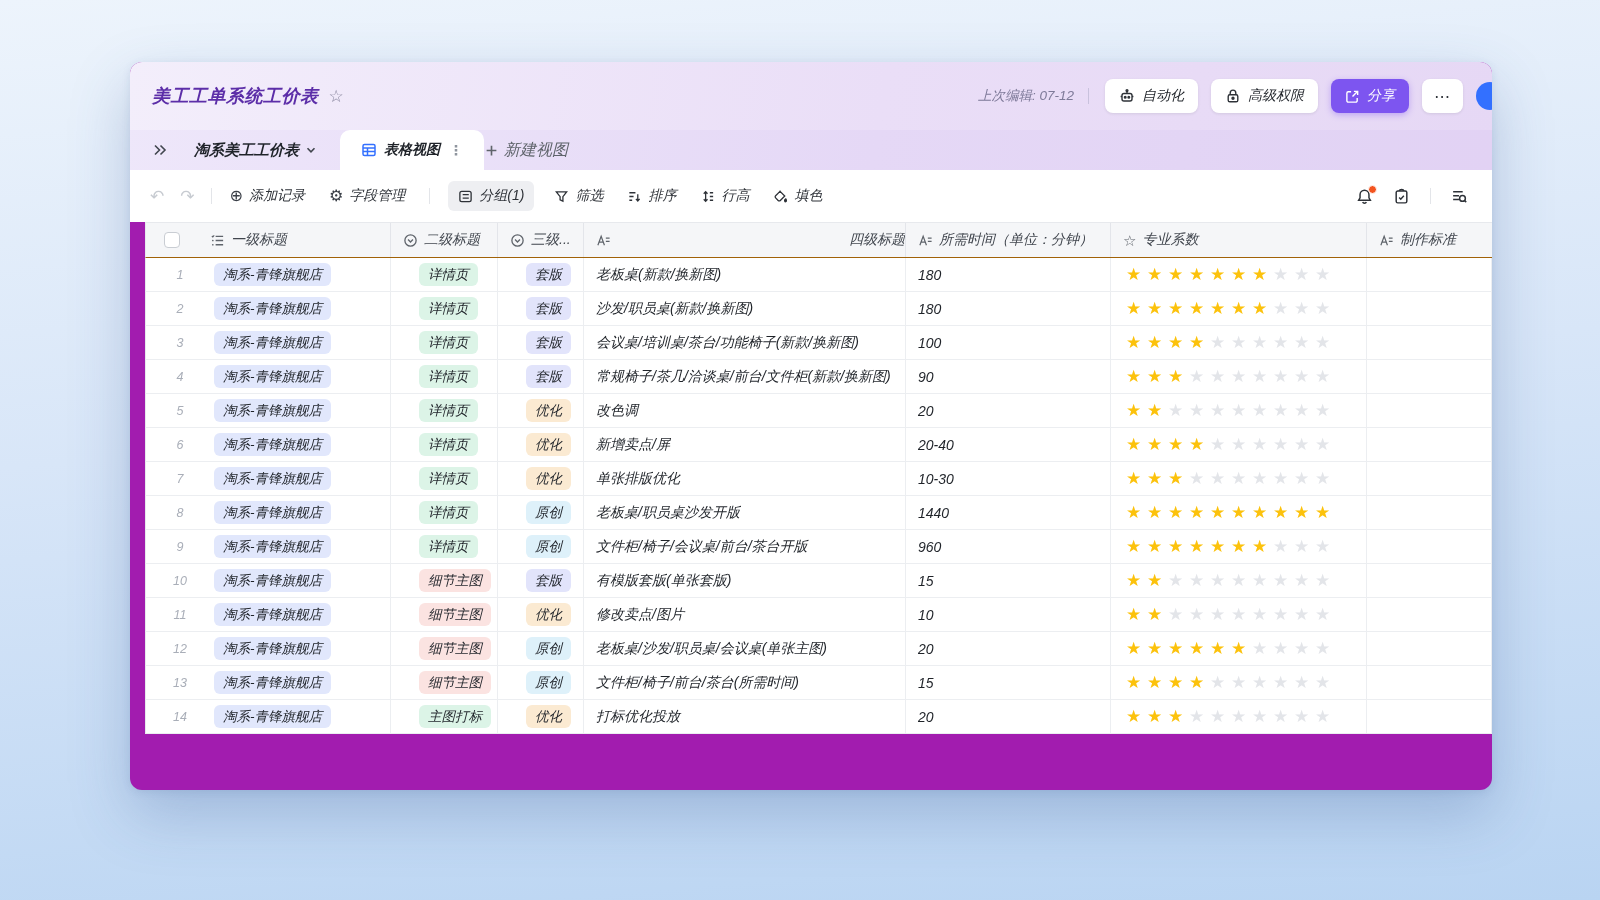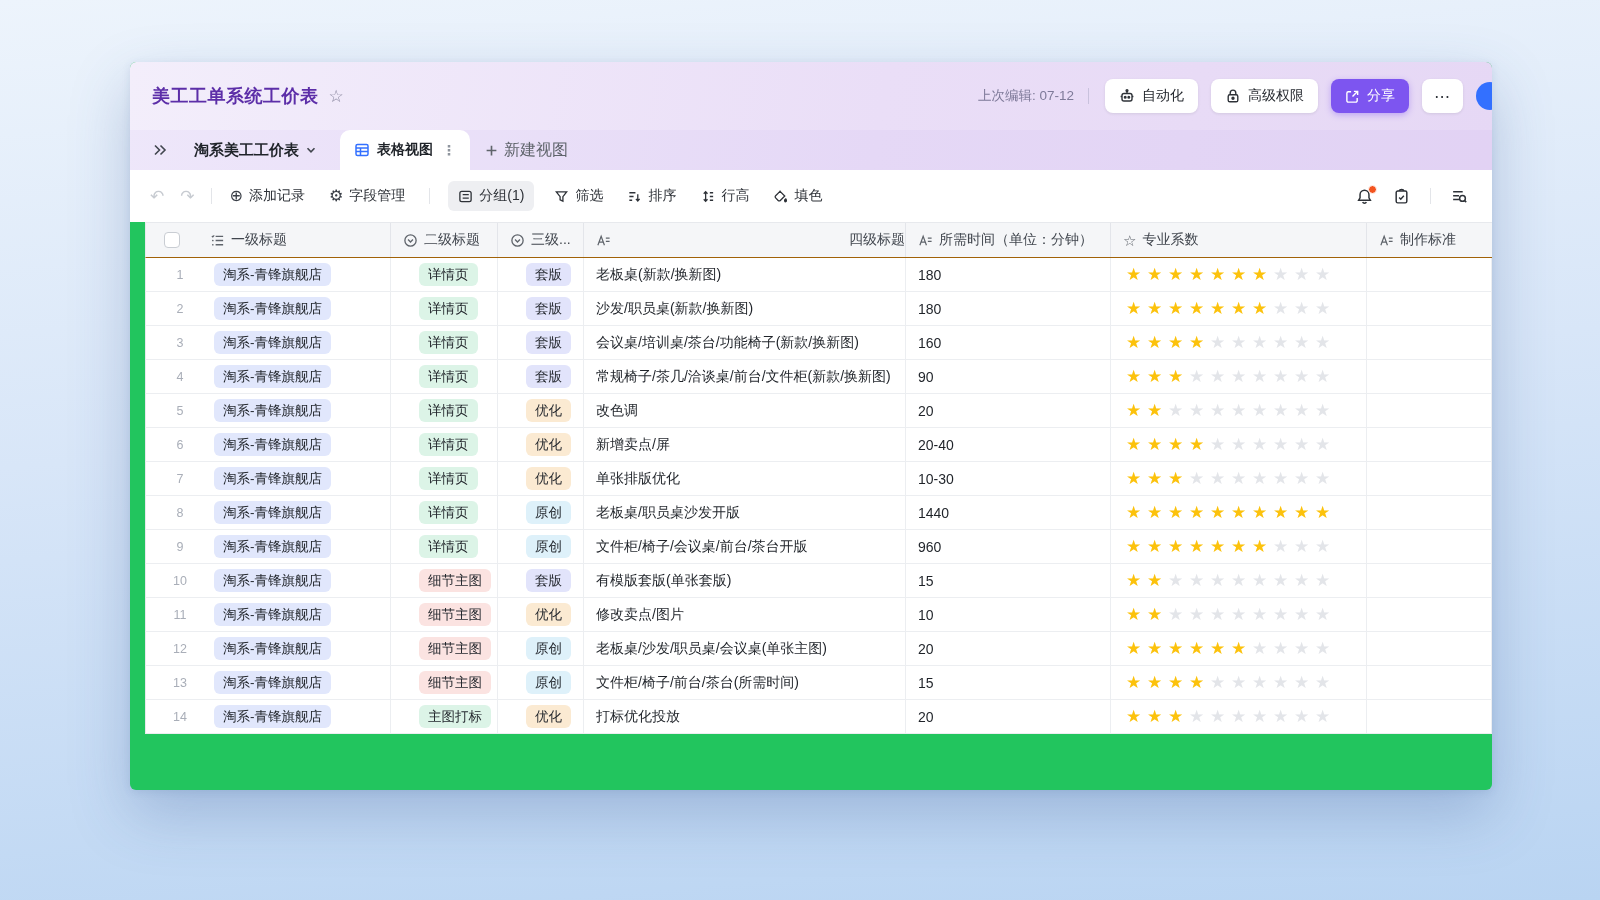--- a/index.html
+++ b/index.html
@@ -4,22 +4,23 @@
 <style>
   * { margin:0; padding:0; box-sizing:border-box; }
   html,body { width:1600px; height:900px; overflow:hidden; }
   body {
     font-family:"Liberation Sans","DejaVu Sans",sans-serif;
     background:linear-gradient(175deg,#edf4fc 0%,#d8e6f8 45%,#b9d4f2 100%);
     position:relative; color:#1f2329;
   }
   .window {
     position:absolute; left:130px; top:62px; width:1362px; height:728px;
-    border-radius:6px; overflow:hidden; background:#22c55e;
+    border-radius:12px; overflow:hidden; background:#a21caf;
     box-shadow:0 24px 60px rgba(56,88,150,.28), 0 2px 8px rgba(56,88,150,.12);
+    font-style:italic;
   }
   
   .head {
     position:absolute; left:0; top:0; right:0; height:108px;
     background:linear-gradient(100deg,#f3eefb 0%,#eadef7 55%,#e6d8f5 100%);
   }
   .titlerow { position:absolute; left:0; top:0; right:0; height:68px; display:flex; align-items:center; padding:0 0 0 22px; }
   .title { font-size:18px; font-weight:bold; color:#5c2ea8; letter-spacing:.5px; }
   .title-star { font-size:17px; color:#8a87a0; margin-left:10px; }
   .head-right { position:absolute; right:0; top:17px; height:34px; display:flex; align-items:center; }
@@ -34,21 +35,21 @@
   .hbtn.more { padding:0 12px; font-size:16px; letter-spacing:1px; color:#2e3238; }
   .avatar {
     width:28px; height:28px; border-radius:50%; background:#3370ff; color:#fff;
     font-size:13px; display:flex; align-items:center; justify-content:center; margin-right:-12px;
   }
   
   .tabrow { position:absolute; left:0; top:68px; right:0; height:40px; display:flex; align-items:center; background:rgba(124,85,240,.04); }
   .collapse { margin-left:22px; display:flex; }
   .tname { display:flex; align-items:center; gap:6px; margin-left:26px; font-size:15px; font-weight:bold; color:#1f2329; cursor:pointer; }
   .viewtab {
-    position:absolute; left:210px; top:0; height:40px; width:130px; background:#fff;
+    position:absolute; left:210px; top:0; height:40px; width:144px; background:#fff;
     border-radius:10px 10px 0 0; display:flex; align-items:center; justify-content:center; gap:7px;
     font-size:14px; font-weight:bold; color:#1f2329; cursor:pointer;
   }
   .vdots { color:#8f959e; font-size:14px; margin-left:2px; }
   .newview { position:absolute; left:355px; top:0; height:40px; display:flex; align-items:center; gap:6px; font-size:16px; color:#5f646b; cursor:pointer; }
   
   .toolbar { position:absolute; left:0; top:108px; right:0; height:52px; background:#fff; display:flex; align-items:center; padding-left:20px; }
   .tbi { display:flex; align-items:center; gap:6px; font-size:14px; color:#2e3238; margin-right:24px; cursor:pointer; white-space:nowrap; }
   .tbi.box { background:#eeeff2; border-radius:6px; padding:6px 10px; margin-right:20px; }
   .ghost { color:#c7cbd1; font-size:17px; margin-right:16px; cursor:default; }
@@ -398,21 +399,21 @@
       <span class="rownum">3</span>
       <span class="pill" style="background: rgb(225, 231, 252);">淘系-青锋旗舰店</span>
     </div>
     <div class="td col1">
       <span class="pill" style="background: rgb(220, 244, 231);">详情页</span>
     </div>
     <div class="td col2">
       <span class="pill" style="background: rgb(226, 228, 251);">套版</span>
     </div>
     <div class="td col3">会议桌/培训桌/茶台/功能椅子(新款/换新图)</div>
-    <div class="td col4">160</div>
+    <div class="td col4">100</div>
     <div class="td col5">
       <span class="stars">
               <span class="st-f">★</span>
               <span class="st-f">★</span>
               <span class="st-f">★</span>
               <span class="st-f">★</span>
               <span class="st-e">★</span>
               <span class="st-e">★</span>
               <span class="st-e">★</span>
               <span class="st-e">★</span>

